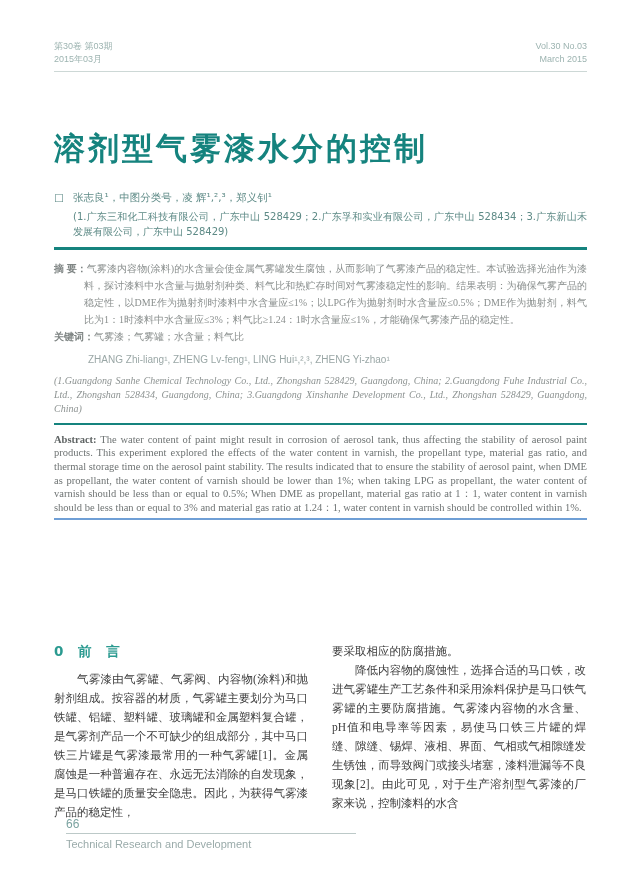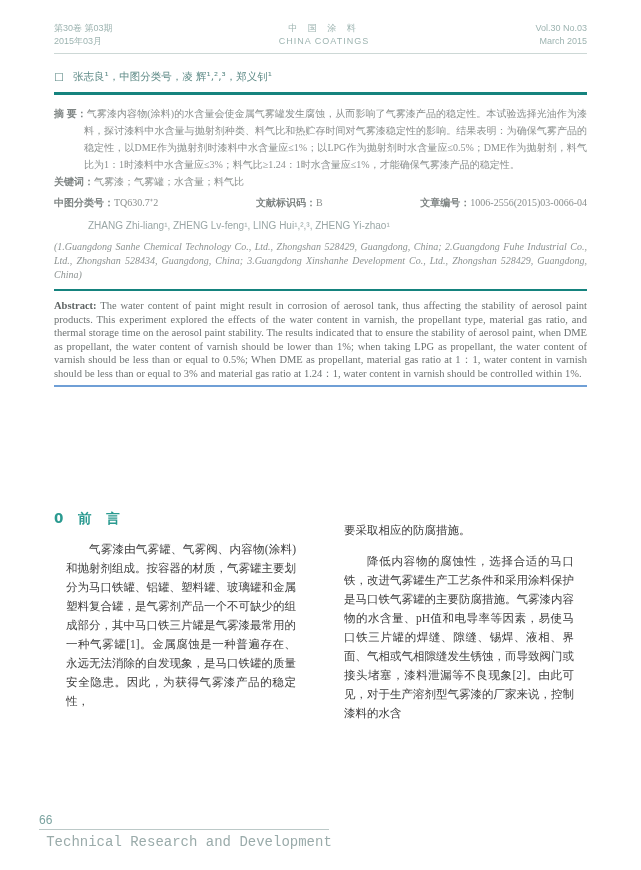--- a/index.html
+++ b/index.html
@@ -2,21 +2,21 @@
 <html><head>
 <meta charset="utf-8">
 <style>
   html,body { margin:0; padding:0; background:#ffffff; }
   body { width:641px; height:870px; font-family:"Liberation Serif", serif; }
   .page { position:relative; width:641px; height:870px; box-sizing:border-box;
           padding:0 54px; overflow:hidden; background:#ffffff; }
 
   
   .jheader { display:flex; justify-content:space-between; align-items:flex-start;
-             padding-top:22px; padding-bottom:5px; border-bottom:1px solid #cdd8d6;
+             padding-top:40px; padding-bottom:5px; border-bottom:1px solid #cdd8d6;
              color:#9db4b1; font-size:9px; line-height:13px;
              font-family:"Liberation Sans", sans-serif; }
   .jheader .h-center { text-align:center; letter-spacing:1px; }
   .jheader .h-center .cn-name { letter-spacing:4px; }
   .jheader .h-right { text-align:right; }
   .doi-line { margin-top:3px; font-size:8.5px; color:#4f4f4f; letter-spacing:0.2px; }
 
   
   .cn-title { margin-top:56px; font-family:"DejaVu Sans", sans-serif; font-weight:bold;
               font-size:31px; letter-spacing:3px; color:#15837e; }
@@ -46,72 +46,65 @@
   .rule-blue { height:2px; background:#6f9fd6; margin-top:4px; }
 
   
   .columns { display:flex; gap:24px; margin-top:122px;
              font-size:11.5px; line-height:19px; color:#3d3d3d; }
   .col { width:254px; text-align:justify; }
   .section-heading { font-family:"DejaVu Sans", sans-serif; font-weight:bold;
                      font-size:13.5px; color:#2a9a90; letter-spacing:5px;
                      margin-bottom:9px; }
   .para-indent { text-indent:2em; }
-  .col p { margin:12px; }
+  .col p { margin:0; }
 
   
-  .footer { position:absolute; left:39px; bottom:20px; width:300px;
+  .footer { position:absolute; left:66px; bottom:20px; width:300px;
             font-family:"Liberation Sans", sans-serif; }
   .page-num { font-size:12px; color:#7ba3a0; }
   .footer-rule { width:290px; height:1px; background:#bcc9c8; margin:2px 0 4px 0; }
   .footer-cn { font-size:10px; color:#93a5a4; letter-spacing:1px; }
-  .footer-en { font-size:14px; color:#9aabaa; font-family:Liberation Mono, monospace;
-               margin-top:2px;text-align:center; }
+  .footer-en { font-size:11px; color:#9aabaa; font-family:Liberation Sans, sans-serif;
+               margin-top:2px; }
 </style>
 </head>
 <body>
 
 <div class="page">
 
   <header class="jheader">
     <div class="h-left">
       <div>第30卷 第03期</div>
       <div>2015年03月</div>
     </div>
-    <div class="h-center">
-      <div class="cn-name">中 国 涂 料</div>
-      <div>CHINA COATINGS</div>
-    </div>
     <div class="h-right">
       <div>Vol.30 No.03</div>
       <div>March 2015</div>
     </div>
   </header>
 
 
+  <h1 class="cn-title">溶剂型气雾漆水分的控制</h1>
 
   <div class="cn-authors">
     <span>□</span>
     <span>张志良¹，中图分类号，凌 辉¹,²,³，郑义钊¹</span>
   </div>
 
+  <div class="cn-affil">(1.广东三和化工科技有限公司，广东中山 528429；2.广东孚和实业有限公司，广东中山 528434；3.广东新山禾发展有限公司，广东中山 528429)</div>
 
   <div class="rule-teal-thick"></div>
 
   <div class="cn-abstract-block">
     <div class="hang">
       <span class="lbl">摘 要：</span><span>气雾漆内容物(涂料)的水含量会使金属气雾罐发生腐蚀，从而影响了气雾漆产品的稳定性。本试验选择光油作为漆料，探讨漆料中水含量与抛射剂种类、料气比和热贮存时间对气雾漆稳定性的影响。结果表明：为确保气雾产品的稳定性，以DME作为抛射剂时漆料中水含量应≤1%；以LPG作为抛射剂时水含量应≤0.5%；DME作为抛射剂，料气比为1：1时漆料中水含量应≤3%；料气比≥1.24：1时水含量应≤1%，才能确保气雾漆产品的稳定性。</span>
     </div>
     <div class="hang">
       <span class="lbl">关键词：</span><span>气雾漆；气雾罐；水含量；料气比</span>
-    </div>
-    <div class="cn-meta">
-      <span><span class="lbl">中图分类号：</span><span>TQ630.7⁺2</span></span>
-      <span><span class="lbl">文献标识码：</span><span>B</span></span>
-      <span><span class="lbl">文章编号：</span><span>1006-2556(2015)03-0066-04</span></span>
     </div>
   </div>
 
 
   <div class="en-authors">ZHANG Zhi-liang¹, ZHENG Lv-feng¹, LING Hui¹,²,³, ZHENG Yi-zhao¹</div>
 
   <div class="en-affil">(1.Guangdong Sanhe Chemical Technology Co., Ltd., Zhongshan 528429, Guangdong, China; 2.Guangdong Fuhe Industrial Co., Ltd., Zhongshan 528434, Guangdong, China; 3.Guangdong Xinshanhe Development Co., Ltd., Zhongshan 528429, Guangdong, China)</div>
 
   <div class="rule-teal-thin"></div>
 

